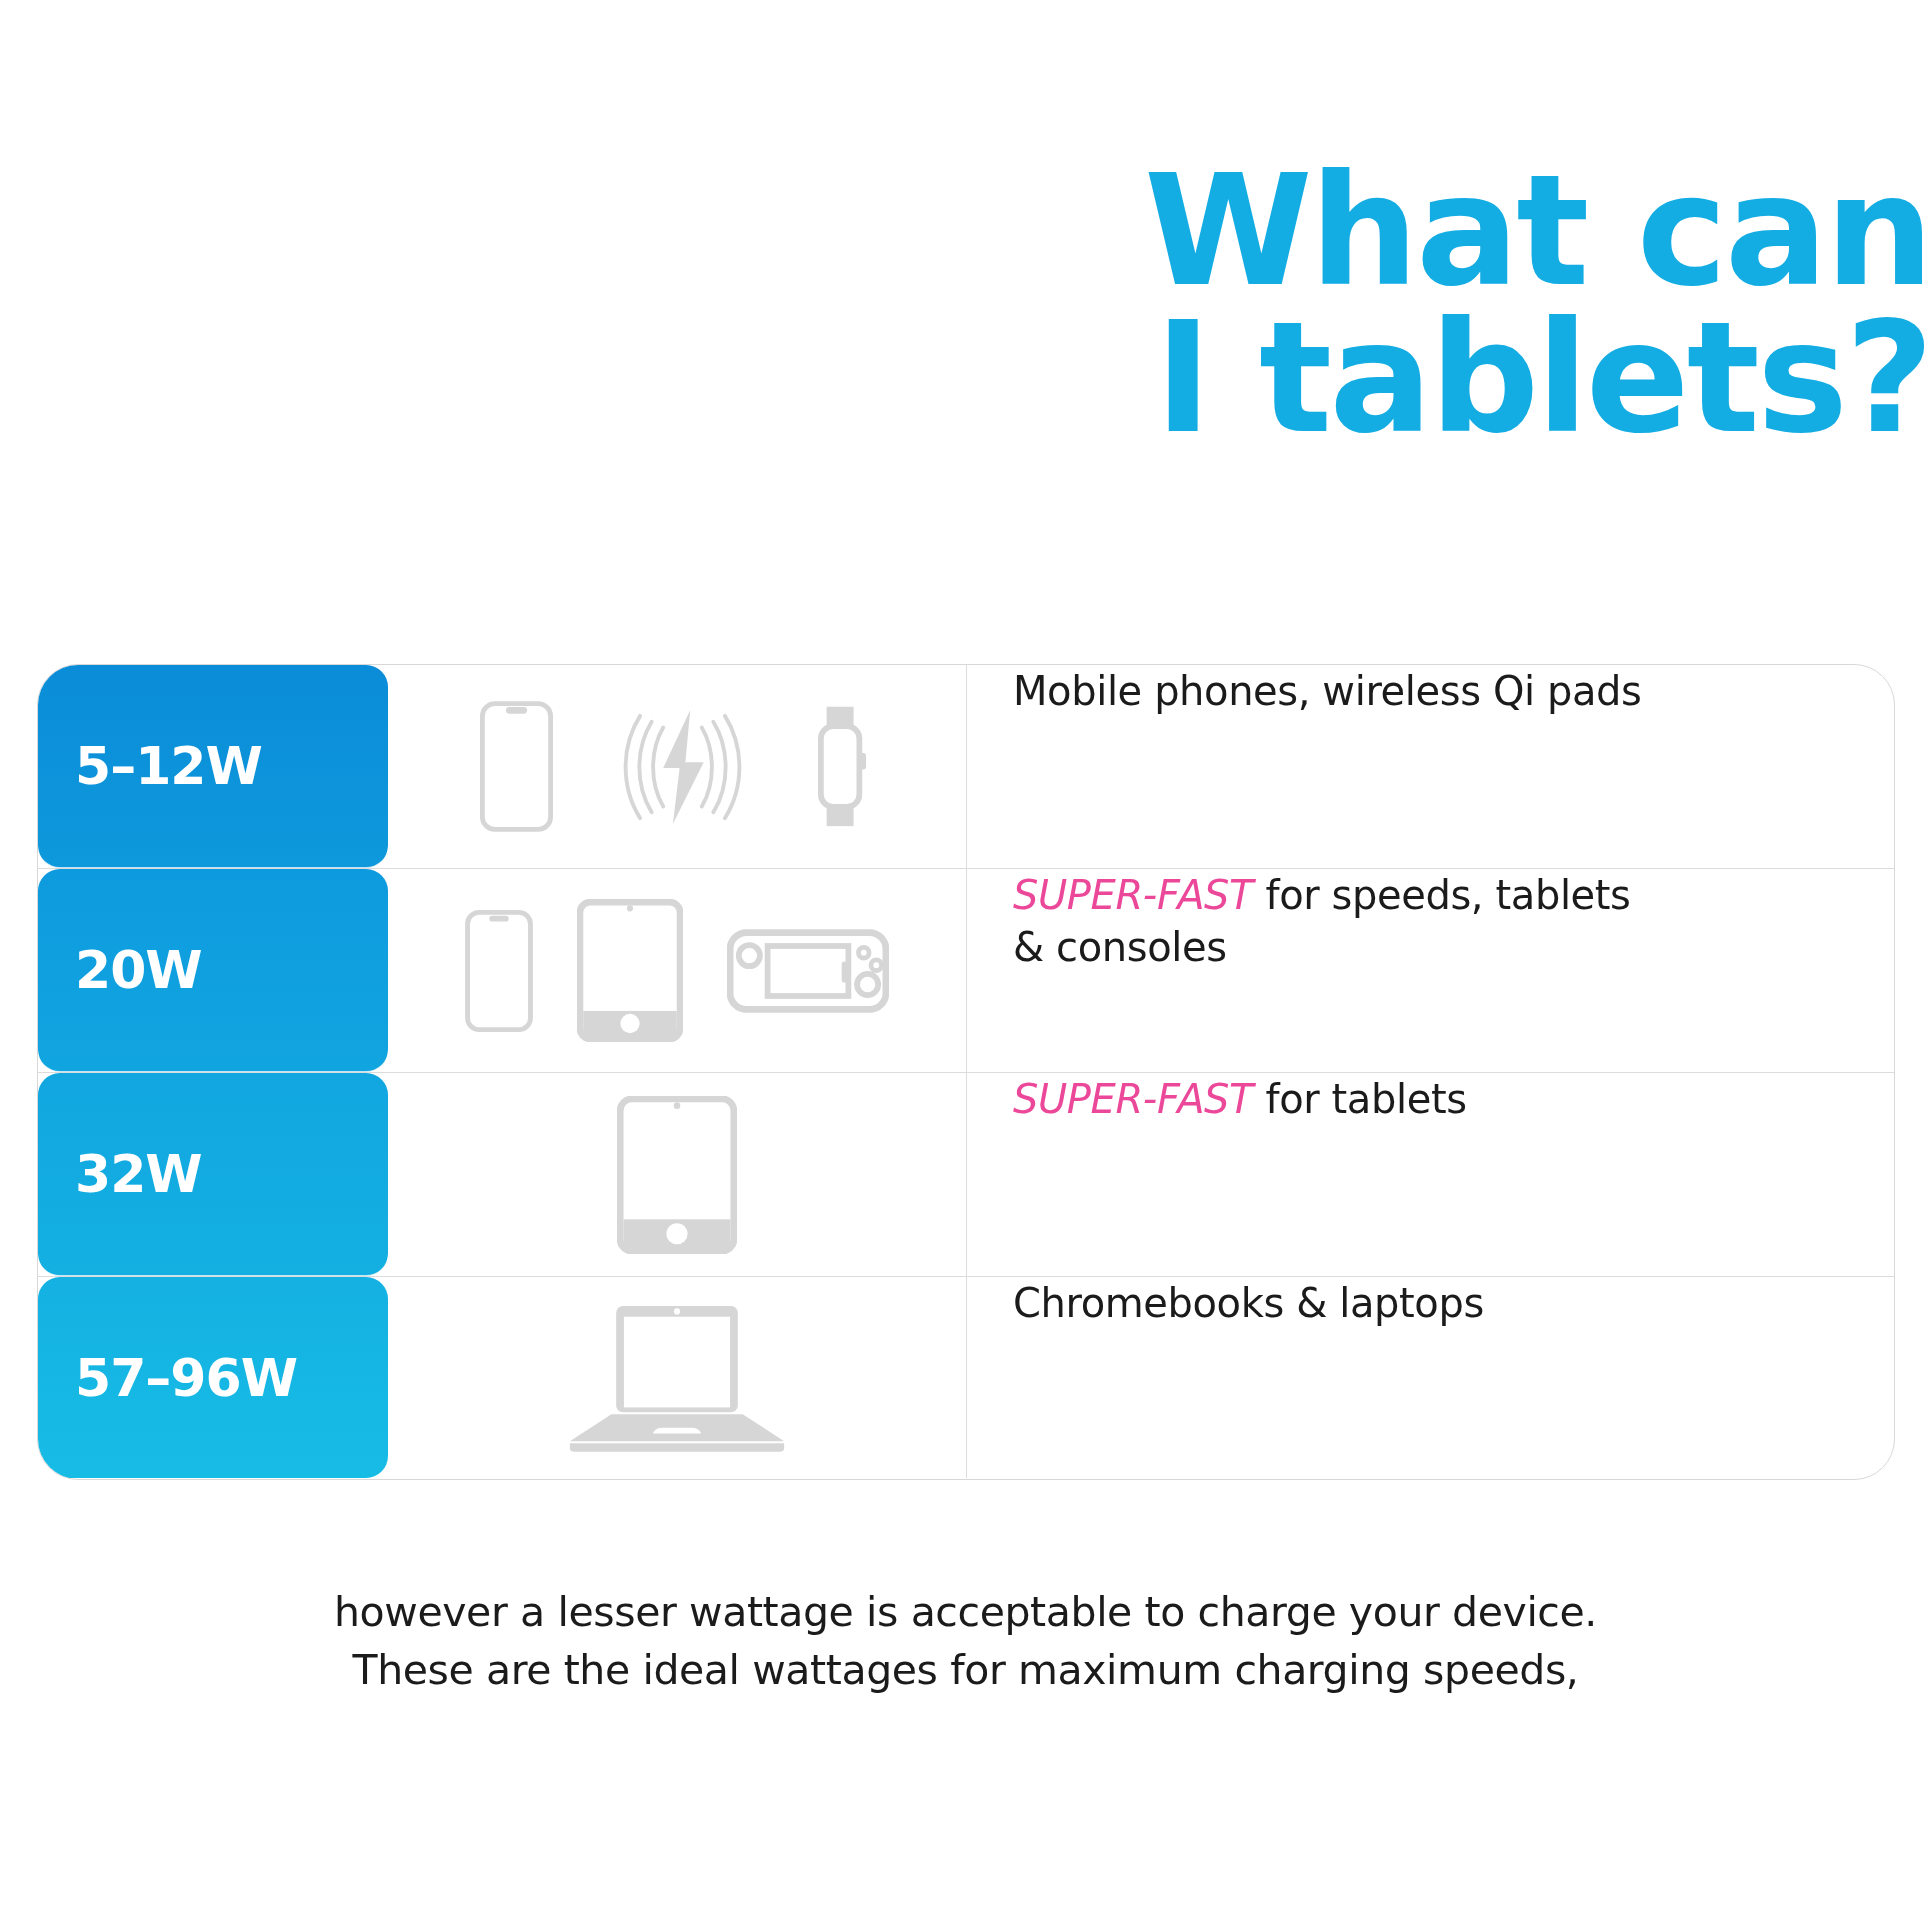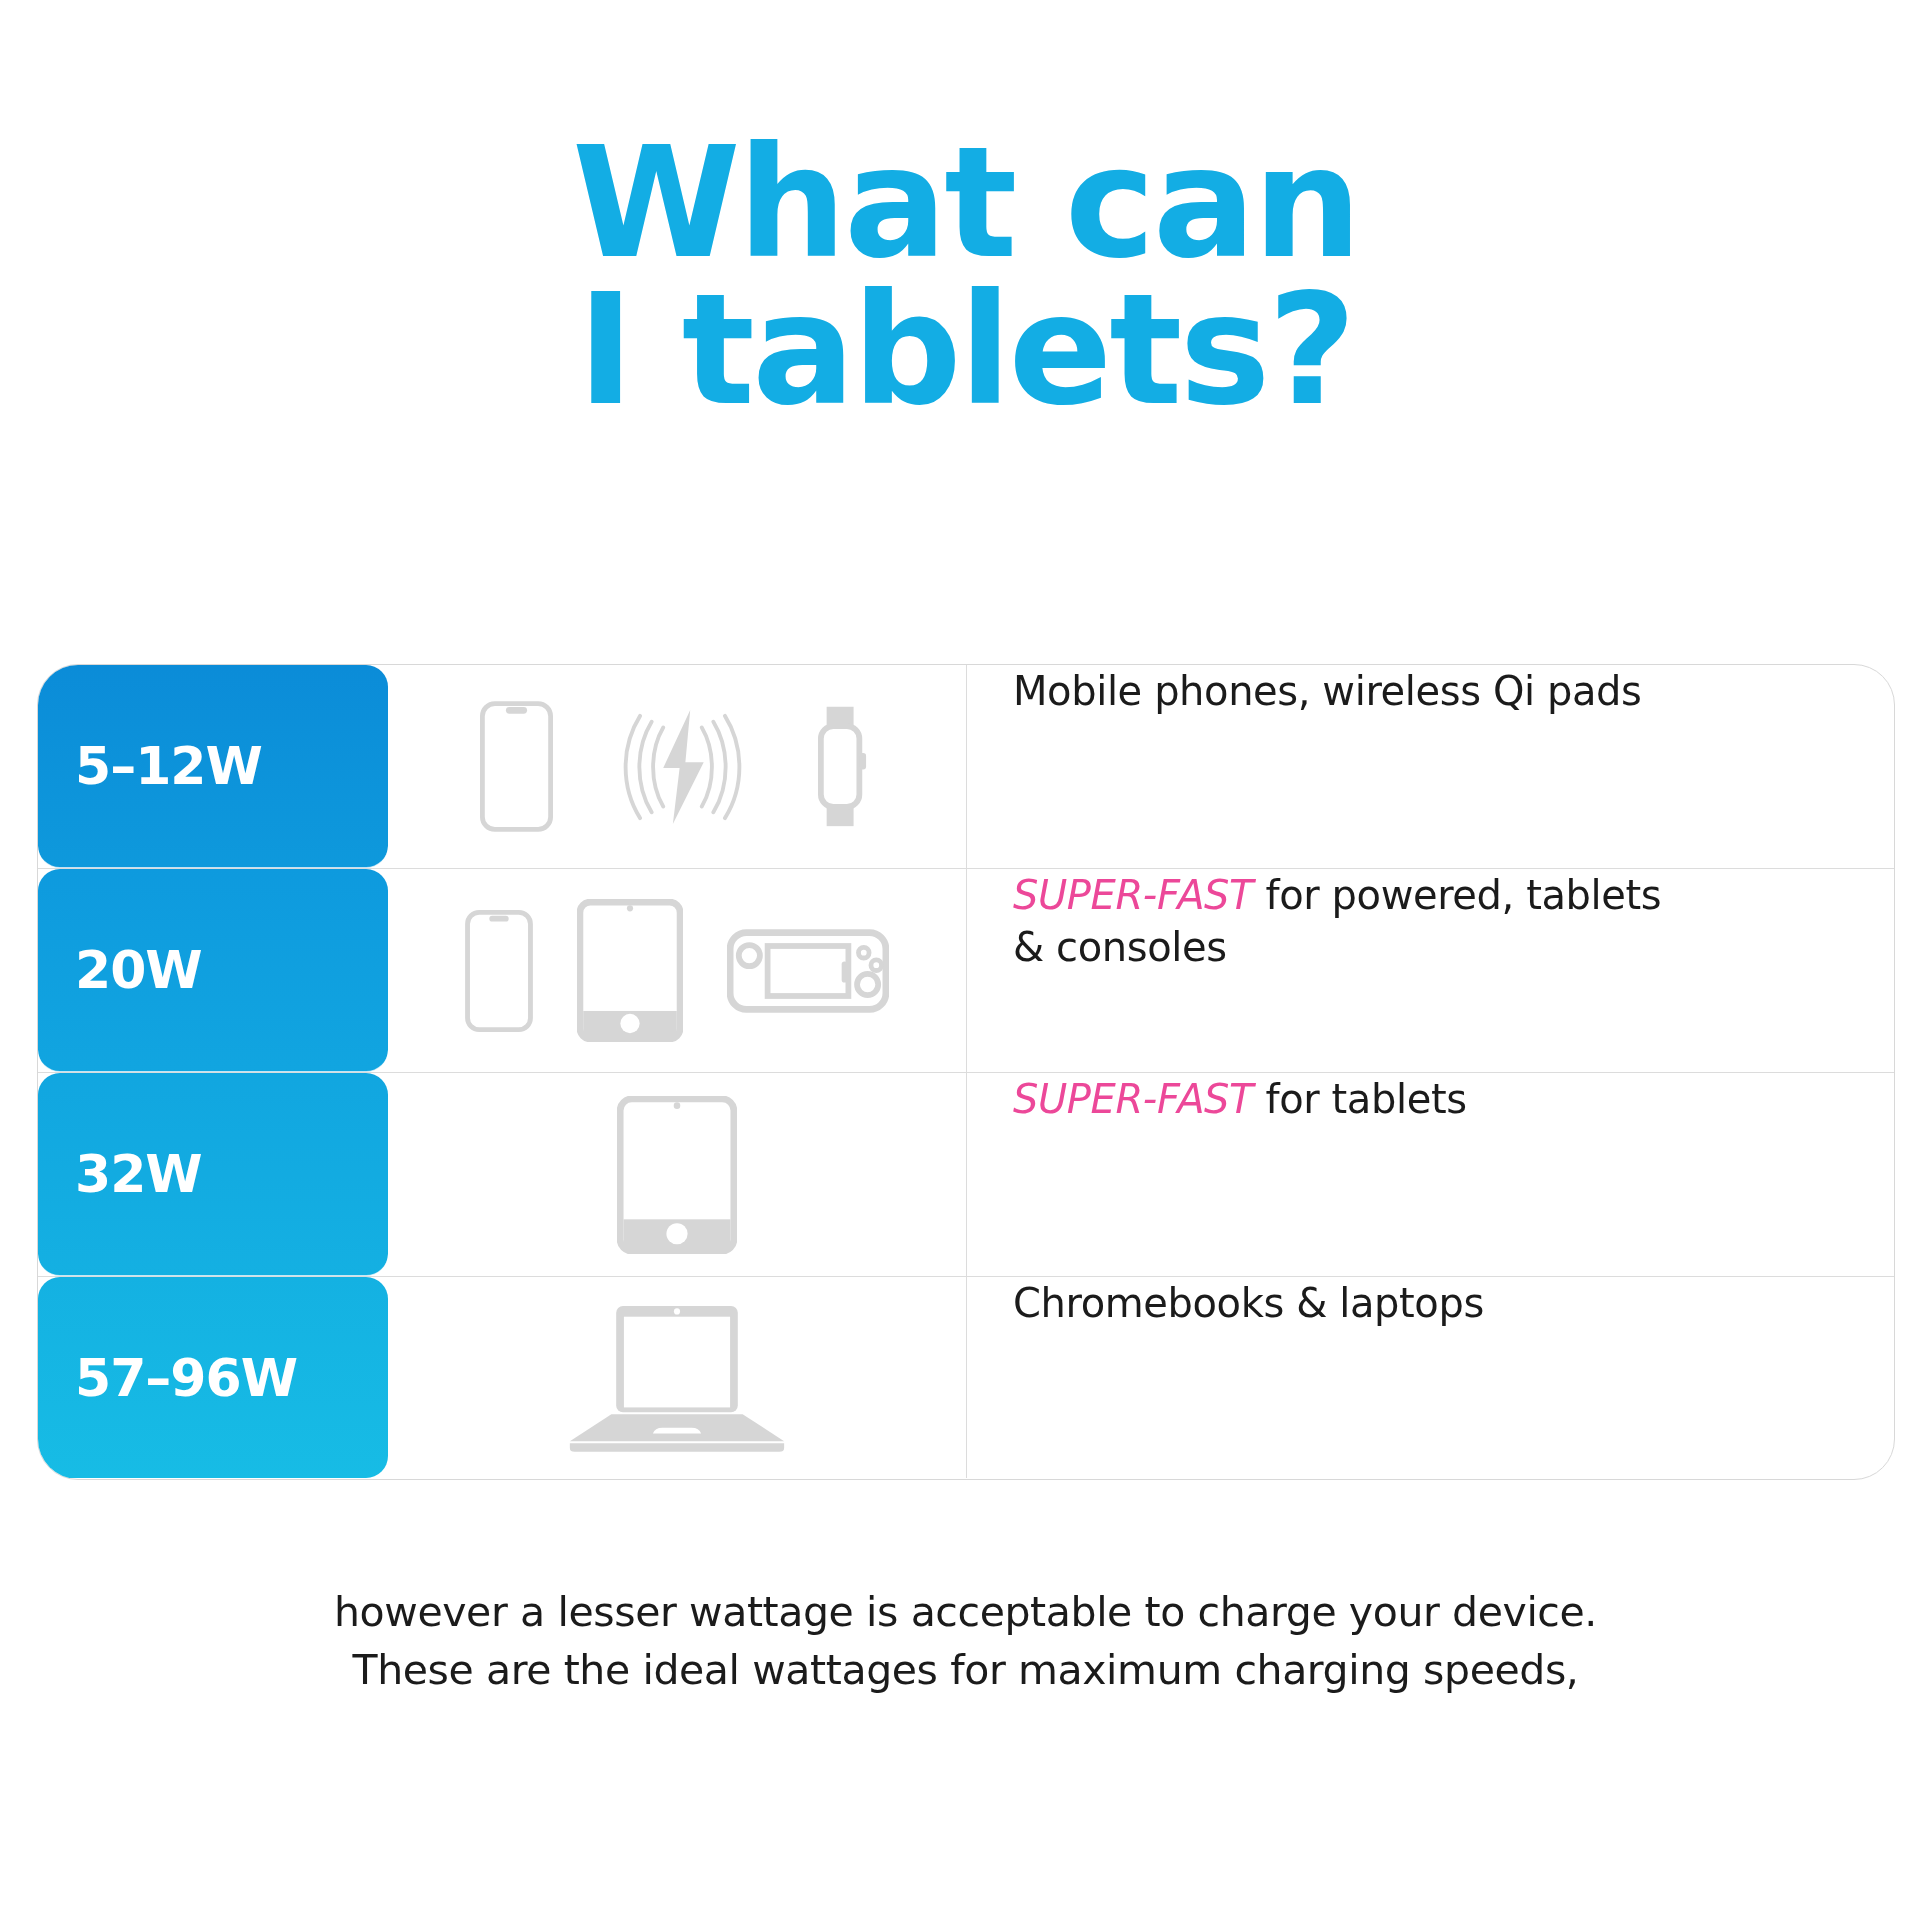--- a/index.html
+++ b/index.html
@@ -17,23 +17,23 @@
     position: relative;
     width: 1931px;
     height: 1931px;
     background: #ffffff;
   }
 
   
   .title-block {
     position: absolute;
     left: 0;
-    top: 130px;
+    top: 158px;
     width: 1931px;
-    text-align: center;
+    text-align: right;
   }
   .title-line {
     display: block;
     color: #13ade4;
     font-family: "DejaVu Sans", sans-serif;
     font-weight: bold;
     font-size: 153px;
     line-height: 147px;
     letter-spacing: -2.9px;
   }
@@ -230,21 +230,21 @@
             <rect x="119" y="42" width="6" height="22" rx="3" fill="#d6d6d6"></rect>
             <circle cx="23" cy="36" r="11" fill="none" stroke="#d6d6d6" stroke-width="6"></circle>
             <circle cx="146" cy="66" r="11" fill="none" stroke="#d6d6d6" stroke-width="6"></circle>
             <circle cx="142" cy="33" r="5.5" fill="none" stroke="#d6d6d6" stroke-width="5"></circle>
             <circle cx="155" cy="46" r="5.5" fill="none" stroke="#d6d6d6" stroke-width="5"></circle>
           </svg>
         </span>
       </div>
       <div class="text-cell">
         <div class="desc">
-          <span class="sf">SUPER-FAST</span><span> for powered, tablets</span><br>
+          <span class="sf">SUPER-FAST</span><span> for speeds, tablets</span><br>
           <span> &amp; consoles</span>
         </div>
       </div>
     </div>
 
     <div class="row row-r3">
       <div class="watt-cell c3">
         <span class="watt-label">32W</span>
       </div>
       <div class="icon-cell">

